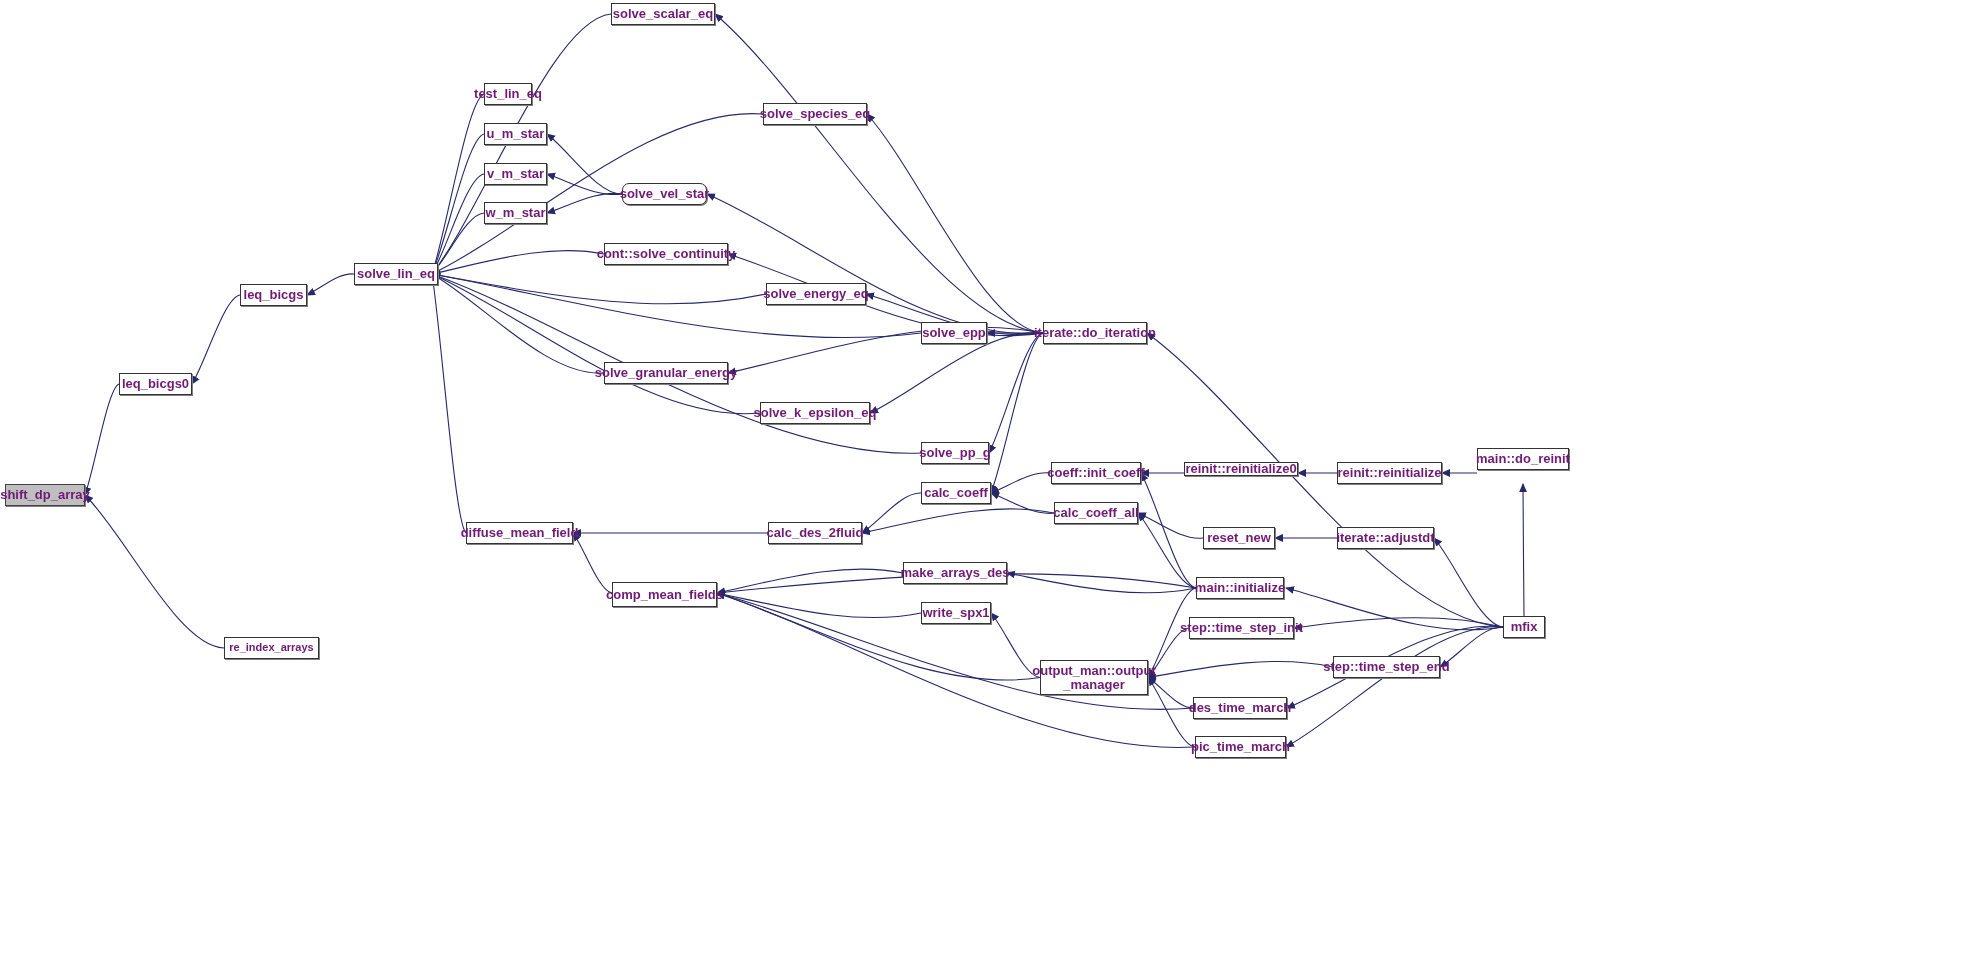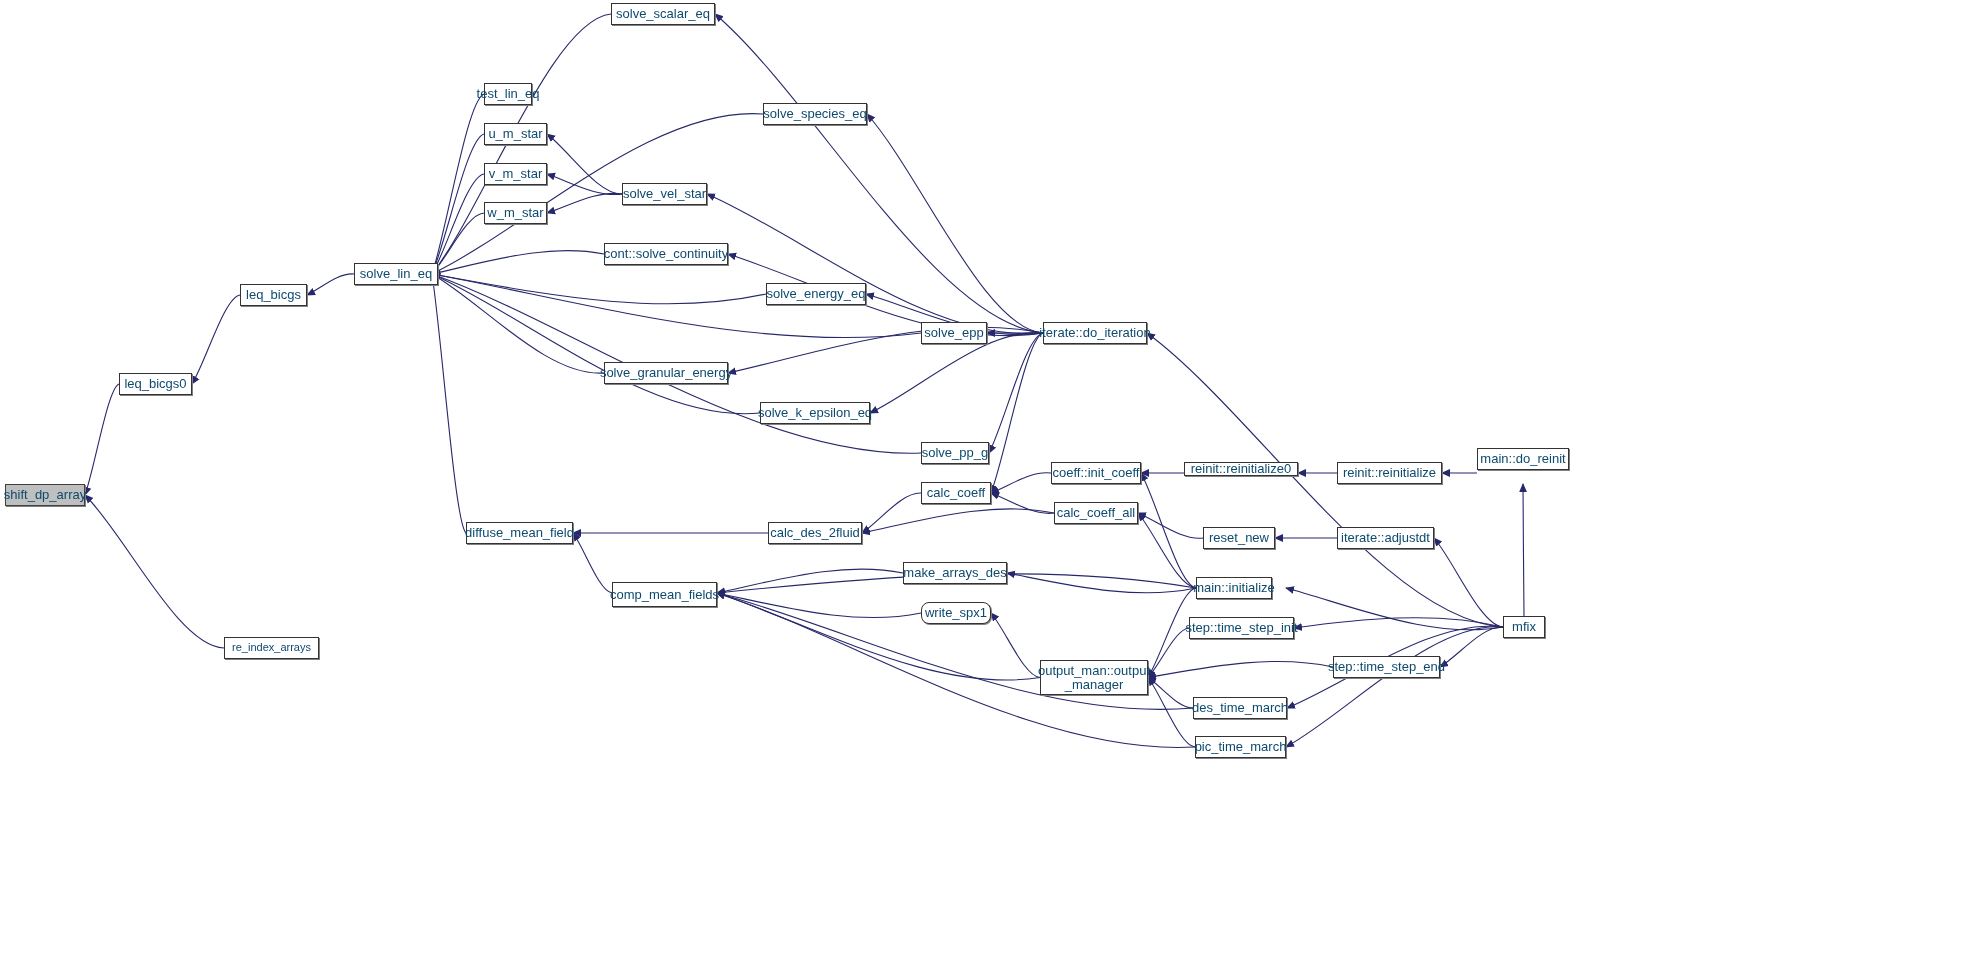--- a/index.html
+++ b/index.html
@@ -1,22 +1,22 @@
 <!DOCTYPE html>
 <html><head>
 <meta charset="utf-8">
 <style>
   html,body{margin:0;padding:0;background:#ffffff;}
   body{width:1988px;height:968px;overflow:hidden;font-family:"Liberation Sans",sans-serif;}
   #graph{position:relative;width:1988px;height:968px;background:#fff;}
   svg.edges{position:absolute;left:0;top:0;width:1988px;height:968px;pointer-events:none;}
   .node{position:absolute;box-sizing:border-box;border:1px solid #333333;background:#ffffff;
-        color:#0c4a6e;font-size:13px;line-height:1.05;display:flex;align-items:center;
+        color:#701a75;font-size:13px;line-height:1.05;display:flex;align-items:center;
         justify-content:center;text-align:center;white-space:pre;
-        box-shadow:1px 1px 0 0 #808080;}
+        box-shadow:1px 1px 0 0 #808080;font-weight:bold;}
   .node.root{background:#bfbfbf;border-color:#404040;}
   .node.small{font-size:11px;}
   .node span{display:block;pointer-events:none;}
 </style>
 </head>
 <body>
 
 <div id="graph">
   <svg class="edges" viewBox="0 0 1988 968" xmlns="http://www.w3.org/2000/svg">
     <defs>
@@ -95,43 +95,43 @@
       <div class="node root" style="left: 5px; top: 484px; width: 80px; height: 22px;"><span>shift_dp_array</span></div>
       <div class="node" style="left: 119px; top: 373px; width: 73px; height: 22px;"><span>leq_bicgs0</span></div>
       <div class="node" style="left: 240px; top: 284px; width: 67px; height: 22px;"><span>leq_bicgs</span></div>
       <div class="node small" style="left: 224px; top: 637px; width: 95px; height: 22px;"><span>re_index_arrays</span></div>
       <div class="node" style="left: 354px; top: 263px; width: 84px; height: 22px;"><span>solve_lin_eq</span></div>
       <div class="node" style="left: 611px; top: 3px; width: 104px; height: 22px;"><span>solve_scalar_eq</span></div>
       <div class="node" style="left: 484px; top: 83px; width: 48px; height: 22px;"><span>test_lin_eq</span></div>
       <div class="node" style="left: 484px; top: 123px; width: 63px; height: 22px;"><span>u_m_star</span></div>
       <div class="node" style="left: 484px; top: 163px; width: 63px; height: 22px;"><span>v_m_star</span></div>
       <div class="node" style="left: 484px; top: 202px; width: 63px; height: 22px;"><span>w_m_star</span></div>
-      <div class="node" style="left: 622px; top: 183px; width: 85px; height: 22px;"><span>solve_vel_star</span></div>
+      <div class="node" style="left: 622px; top: 183px; width: 85px; height: 22px; border-radius: 7px;"><span>solve_vel_star</span></div>
       <div class="node" style="left: 763px; top: 103px; width: 104px; height: 22px;"><span>solve_species_eq</span></div>
       <div class="node" style="left: 604px; top: 243px; width: 124px; height: 22px;"><span>cont::solve_continuity</span></div>
       <div class="node" style="left: 766px; top: 283px; width: 100px; height: 22px;"><span>solve_energy_eq</span></div>
       <div class="node" style="left: 921px; top: 322px; width: 66px; height: 22px;"><span>solve_epp</span></div>
       <div class="node" style="left: 604px; top: 362px; width: 124px; height: 22px;"><span>solve_granular_energy</span></div>
       <div class="node" style="left: 760px; top: 402px; width: 110px; height: 22px;"><span>solve_k_epsilon_eq</span></div>
       <div class="node" style="left: 921px; top: 442px; width: 68px; height: 22px;"><span>solve_pp_g</span></div>
       <div class="node" style="left: 1043px; top: 322px; width: 104px; height: 22px;"><span>iterate::do_iteration</span></div>
       <div class="node" style="left: 921px; top: 482px; width: 70px; height: 22px;"><span>calc_coeff</span></div>
       <div class="node" style="left: 1051px; top: 462px; width: 90px; height: 22px;"><span>coeff::init_coeff</span></div>
       <div class="node" style="left: 1054px; top: 502px; width: 84px; height: 22px;"><span>calc_coeff_all</span></div>
       <div class="node" style="left: 1184px; top: 462px; width: 114px; height: 14px;"><span>reinit::reinitialize0</span></div>
       <div class="node" style="left: 1337px; top: 462px; width: 105px; height: 22px;"><span>reinit::reinitialize</span></div>
       <div class="node" style="left: 1477px; top: 448px; width: 92px; height: 22px; justify-content: center;"><span>main::do_reinit</span></div>
       <div class="node" style="left: 1203px; top: 527px; width: 72px; height: 22px;"><span>reset_new</span></div>
       <div class="node" style="left: 1337px; top: 527px; width: 97px; height: 22px;"><span>iterate::adjustdt</span></div>
       <div class="node" style="left: 466px; top: 522px; width: 107px; height: 22px;"><span>diffuse_mean_field</span></div>
       <div class="node" style="left: 768px; top: 522px; width: 94px; height: 22px;"><span>calc_des_2fluid</span></div>
       <div class="node" style="left: 612px; top: 582px; width: 105px; height: 25px;"><span>comp_mean_fields</span></div>
       <div class="node" style="left: 903px; top: 562px; width: 104px; height: 22px;"><span>make_arrays_des</span></div>
-      <div class="node" style="left: 921px; top: 602px; width: 70px; height: 22px; border-radius: 8px;"><span>write_spx1</span></div>
-      <div class="node" style="left: 1196px; top: 577px; width: 76px; height: 22px;"><span>main::initialize</span></div>
+      <div class="node" style="left: 921px; top: 602px; width: 70px; height: 22px;"><span>write_spx1</span></div>
+      <div class="node" style="left: 1196px; top: 577px; width: 88px; height: 22px;"><span>main::initialize</span></div>
       <div class="node" style="left: 1189px; top: 617px; width: 105px; height: 22px;"><span>step::time_step_init</span></div>
       <div class="node" style="left: 1040px; top: 660px; width: 108px; height: 35px;"><span>output_man::output
 _manager</span></div>
       <div class="node" style="left: 1333px; top: 656px; width: 107px; height: 22px;"><span>step::time_step_end</span></div>
       <div class="node" style="left: 1193px; top: 697px; width: 94px; height: 22px;"><span>des_time_march</span></div>
       <div class="node" style="left: 1195px; top: 736px; width: 91px; height: 22px;"><span>pic_time_march</span></div>
       <div class="node" style="left: 1503px; top: 616px; width: 42px; height: 22px;"><span>mfix</span></div>
     </div>
 </div>
 

